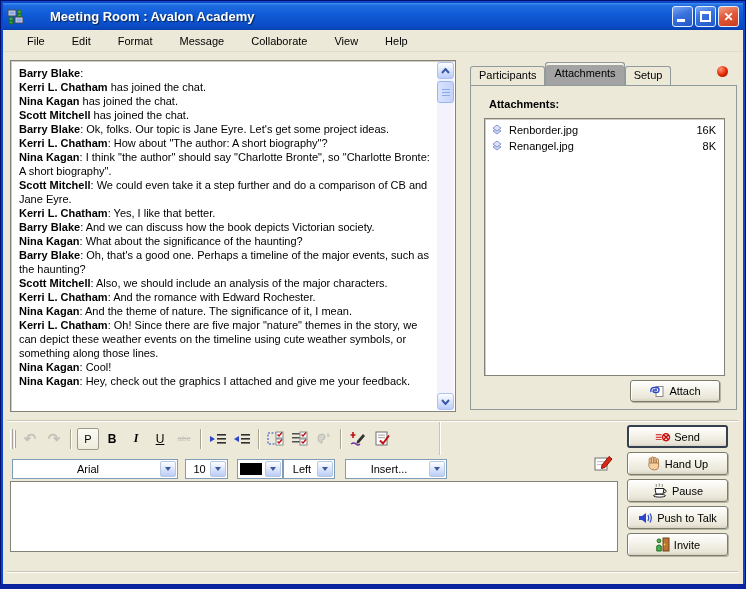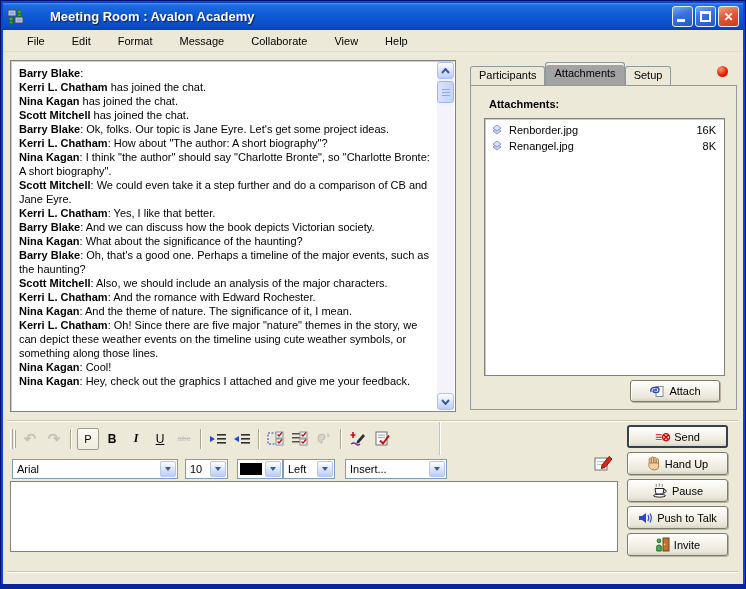--- a/index.html
+++ b/index.html
@@ -90,21 +90,21 @@
   .tbtn.on { border:1px solid #9C9A8C; background:linear-gradient(180deg,#FBFAF4,#EFECDD); }
   .tbtn.disabled { opacity:.55; filter:grayscale(1); }
   .tsep { width:2px; height:20px; border-left:1px solid #A8A490; border-right:1px solid #fff; margin:0 3px; }
   .glyph-gray { color:#A8A490; font-size:15px; font-weight:bold; }
   .lB { font-weight:bold; font-size:12px; }
   .lI { font-style:italic; font-family:"Liberation Serif",serif; font-weight:bold; font-size:12px; }
   .lU { text-decoration:underline; font-size:12px; }
   .labc { font-size:8px; color:#A8A490; text-decoration:line-through; }
 
   .toolrow2 { position:absolute; left:9px; top:406px; height:21px; display:flex; align-items:center; }
-  .combo { height:20px; background:#fff; border:1px solid #7F9DB9; display:flex; align-items:center; position:relative; padding-left:4px; }
+  .combo { height:20px; background:#fff; border:1px solid #7F9DB9; display:flex; align-items:center; position:relative; padding-left:4px;text-align:center; }
   .combo .val { flex:1; white-space:nowrap; overflow:hidden; }
   .combo .drop { width:16px; height:16px; margin:0 1px; flex:0 0 auto; border:1px solid #B8C8E0; border-radius:2px;
     background:linear-gradient(180deg,#FDFEFF,#D6E0FB 60%,#BACDF9); display:flex; align-items:center; justify-content:center; }
   .combo .drop::after { content:""; width:0; height:0; border:3px solid transparent; border-top:4px solid #3A5A9C; margin-top:3px; }
   .swatch { width:22px; height:12px; background:#000; margin-right:2px; }
   .edit-ico { position:absolute; left:591px; top:403px; }
 
   
   .input-area { position:absolute; left:7px; top:429px; width:608px; height:71px; background:#fff;
     border:1px solid #838279; box-shadow:inset 1px 1px 0 #CFCDC2; }

